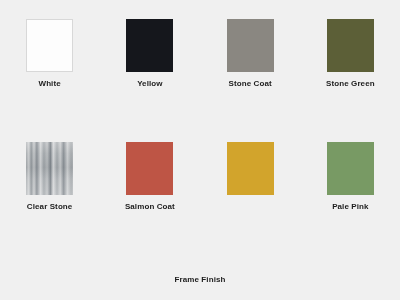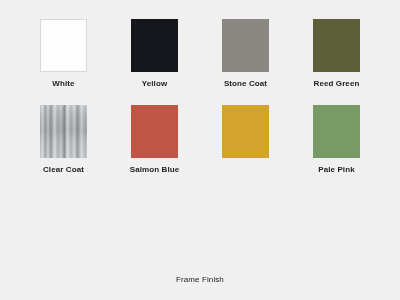--- a/index.html
+++ b/index.html
@@ -23,20 +23,21 @@
   #swatch-grid {
     position: absolute;
     left: 18px;
     top: 19px;
     width: 364px;
     display: grid;
     grid-template-columns: repeat(4, 1fr);
     grid-auto-rows: 86px;
     column-gap: 0px;
     row-gap: 0px;
+    gap: 37px;
   }
   .swatch-cell {
     display: flex;
     flex-direction: column;
     align-items: center;
     justify-content: flex-start;
   }
   .swatch-chip {
     width: 47px;
     height: 53px;
@@ -87,21 +88,21 @@
     white-space: nowrap;
     letter-spacing: 0.1px;
   }
   #panel-title {
     position: absolute;
     left: 0;
     right: 0;
     top: 275px;
     text-align: center;
     font-size: 8px;
-    font-weight: normal;
+    font-weight: bold;
     color: #1d1d1d;
     line-height: 10px;
     letter-spacing: 0.1px;
   }
 </style>
 </head>
 <body>
 
 <div id="swatch-panel">
 
@@ -113,31 +114,31 @@
       <div class="swatch-cell">
         <div class="swatch-chip" style="background: rgb(21, 23, 28);"></div>
         <div class="swatch-label">Yellow</div>
       </div>
       <div class="swatch-cell">
         <div class="swatch-chip" style="background: rgb(138, 135, 129);"></div>
         <div class="swatch-label">Stone Coat</div>
       </div>
       <div class="swatch-cell">
         <div class="swatch-chip" style="background: rgb(92, 95, 55);"></div>
-        <div class="swatch-label">Reed Green</div>
+        <div class="swatch-label">Stone Green</div>
       </div>
       <div class="swatch-cell">
         <div class="swatch-chip" style="background: rgb(169, 173, 176);">
           <div class="swatch-texture"></div>
         </div>
-        <div class="swatch-label">Clear Coat</div>
+        <div class="swatch-label">Clear Stone</div>
       </div>
       <div class="swatch-cell">
         <div class="swatch-chip" style="background: rgb(190, 85, 69);"></div>
-        <div class="swatch-label">Salmon Blue</div>
+        <div class="swatch-label">Salmon Coat</div>
       </div>
       <div class="swatch-cell">
         <div class="swatch-chip" style="background: rgb(210, 164, 44);"></div>
       </div>
       <div class="swatch-cell">
         <div class="swatch-chip" style="background: rgb(120, 154, 100);"></div>
         <div class="swatch-label">Pale Pink</div>
       </div>
     </div>
 

